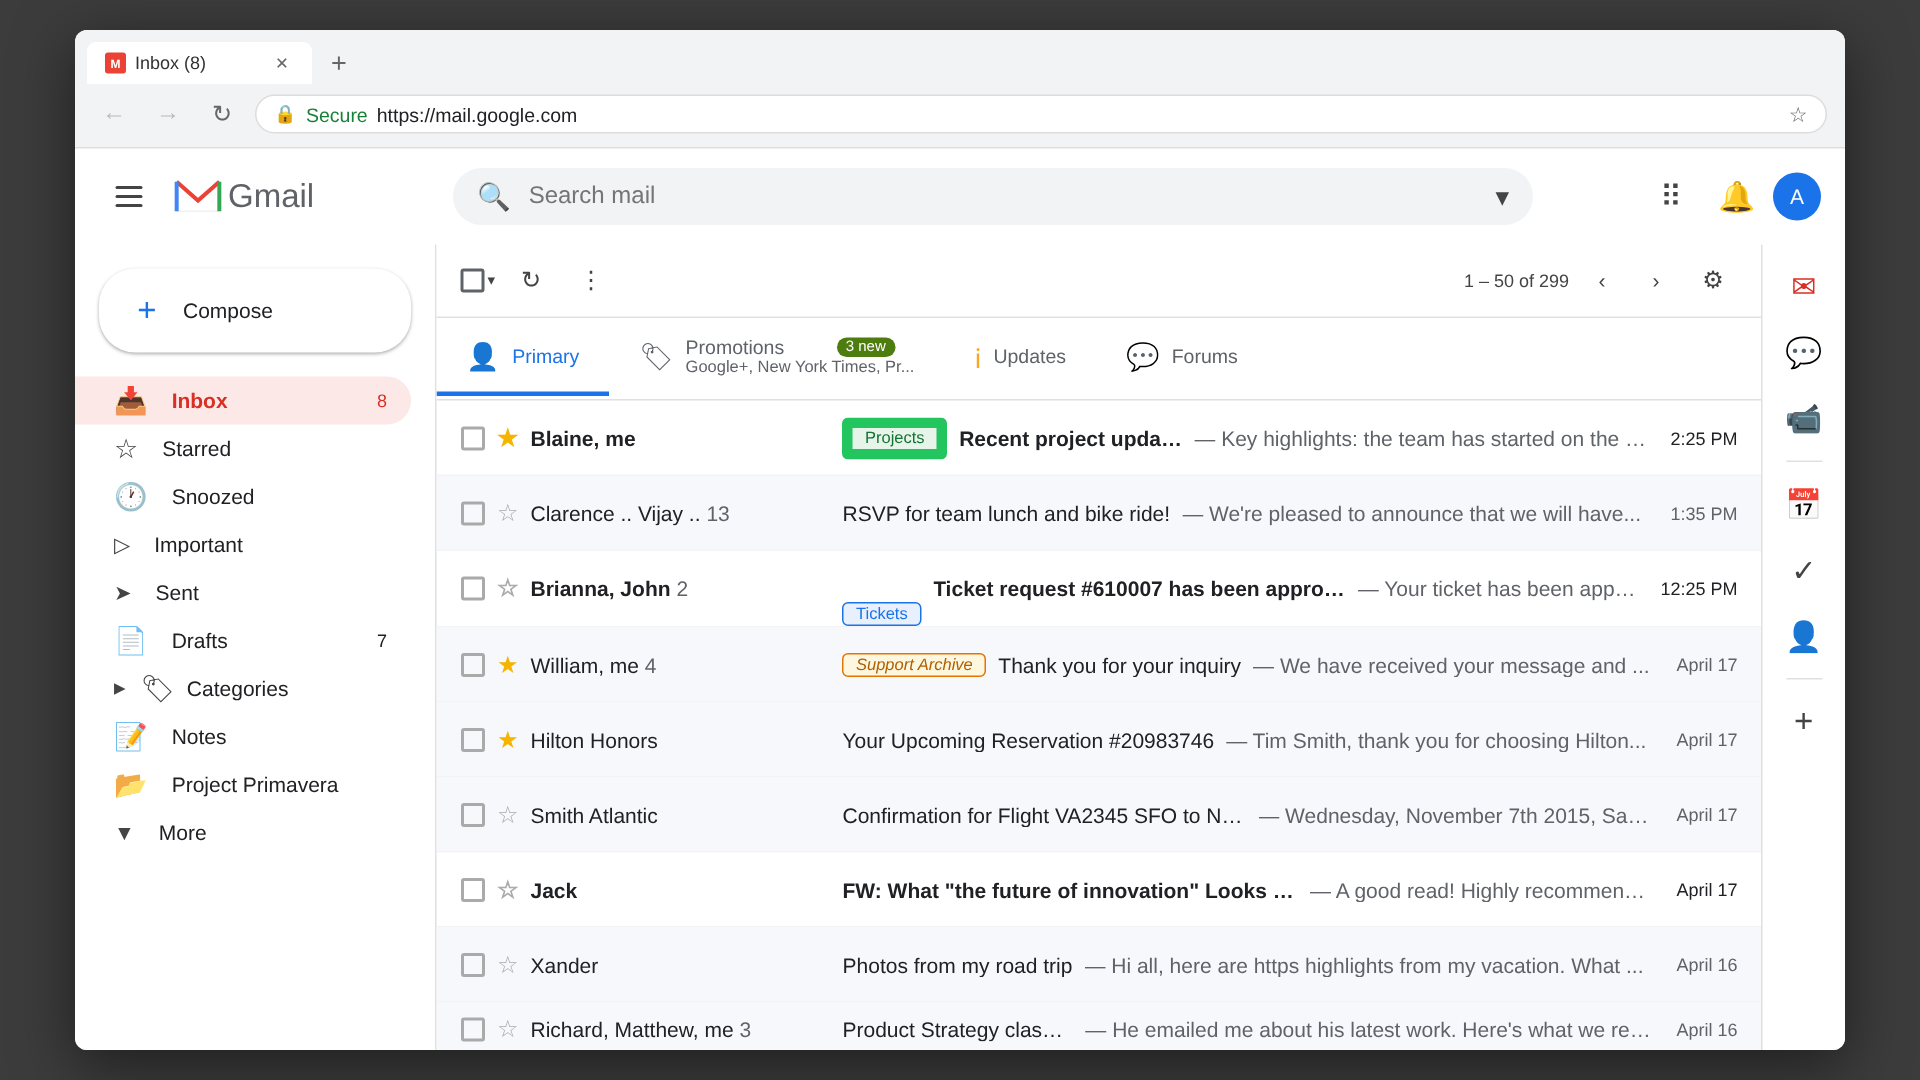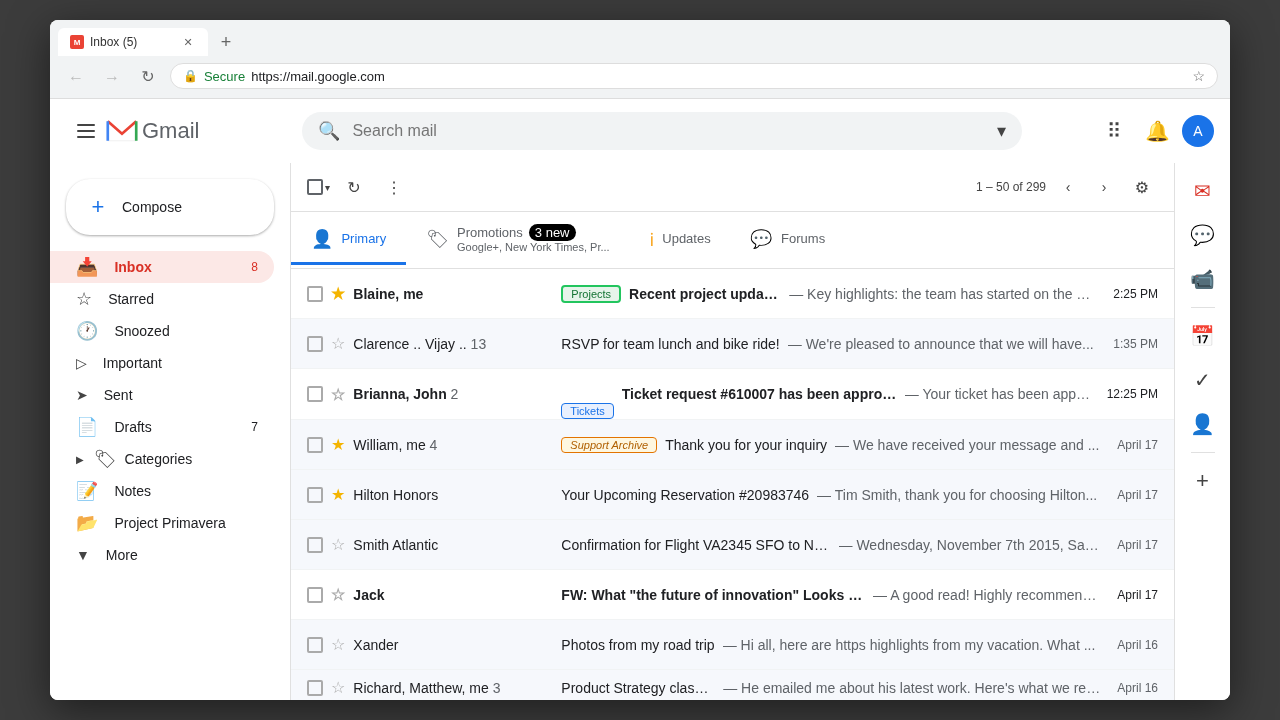--- a/index.html
+++ b/index.html
@@ -133,20 +133,21 @@
       padding: 8px 16px;
       gap: 16px;
       background: #fff;
       border-bottom: none;
       height: 64px;
       flex-shrink: 0;
     }
     .header-left {
       display: flex;
       align-items: center;
+      gap: 10px;
       min-width: 220px;
     }
     .hamburger {
       width: 40px;
       height: 40px;
       border-radius: 50%;
       display: flex;
       flex-direction: column;
       align-items: center;
       justify-content: center;
@@ -402,26 +403,27 @@
       cursor: pointer;
       font-size: 13px;
       color: #5f6368;
       border-bottom: 3px solid transparent;
       position: relative;
     }
     .cat-tab.active { color: #1a73e8; border-bottom-color: #1a73e8; }
     .cat-tab.active .tab-icon { color: #c5221f; }
     .cat-tab .tab-icon { font-size: 18px; color: #5f6368; }
     .promotions-new {
-      background: #000000;
+      background: #4d7c0f;
       color: white;
       border-radius: 10px;
       padding: 1px 6px;
-      font-size: 13px;
+      font-size: 10px;
       font-weight: 500;
+      margin-left: 29px;
     }
     .cat-sub {
       font-size: 11px;
       color: #5f6368;
       display: block;
     }
     
     .email-list {
       flex: 1;
       overflow-y: auto;
@@ -474,21 +476,21 @@
       text-overflow: ellipsis;
     }
     .email-tag {
       display: inline-block;
       padding: 1px 8px;
       border-radius: 4px;
       font-size: 11px;
       font-weight: 500;
       flex-shrink: 0;
     }
-    .tag-green { background: #e6f4ea; color: #137333; border: 2px solid #22c55e; }
+    .tag-green { background: #e6f4ea; color: #137333; border: 7px solid #22c55e; }
     .tag-blue { background: #e8f0fe; color: #1a73e8; border: 1px solid #1a73e8; margin-top: 34px; }
     .tag-yellow { background: #fef7e0; color: #b06000; border: 1px solid #e37400; font-style: italic; }
     .email-time {
       font-size: 12px;
       color: #5f6368;
       flex-shrink: 0;
       margin-left: 8px;
       font-weight: 400;
     }
     .email-row.unread .email-time { color: #202124; }
@@ -536,21 +538,21 @@
   </style>
 </head>
 <body>
 
 <div class="browser-window">
 
   <div class="browser-chrome">
     <div class="tab-bar">
       <div class="tab">
         <div class="tab-favicon">M</div>
-        <span>Inbox (5)</span>
+        <span>Inbox (8)</span>
         <div class="tab-close">✕</div>
       </div>
       <div class="new-tab-btn">+</div>
     </div>
     <div class="address-bar">
       <div class="nav-btn disabled">←</div>
       <div class="nav-btn disabled">→</div>
       <div class="nav-btn">↻</div>
       <div class="url-bar">
         <span class="lock-icon">🔒</span>

